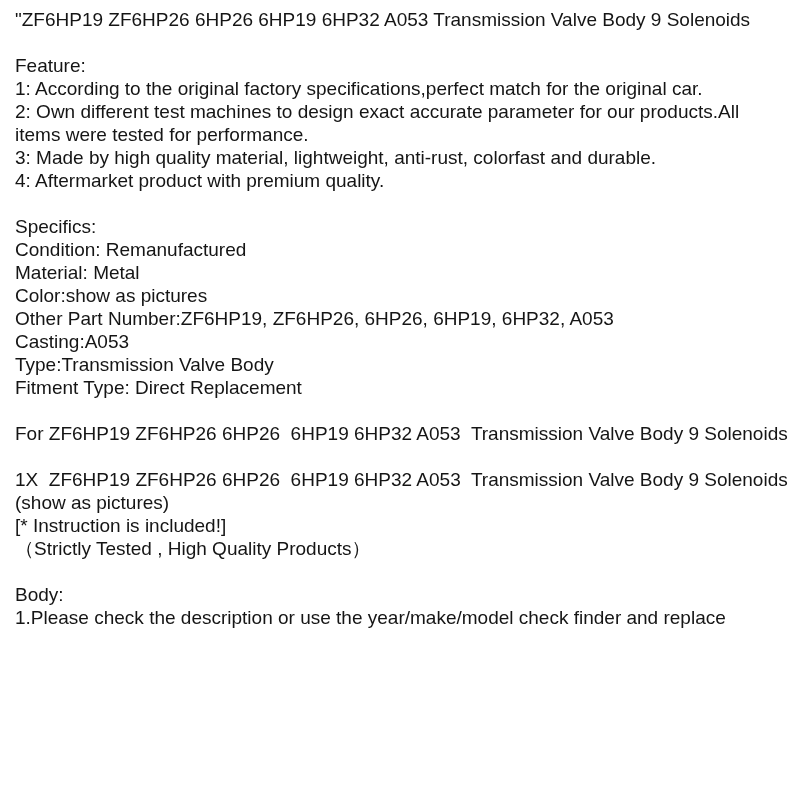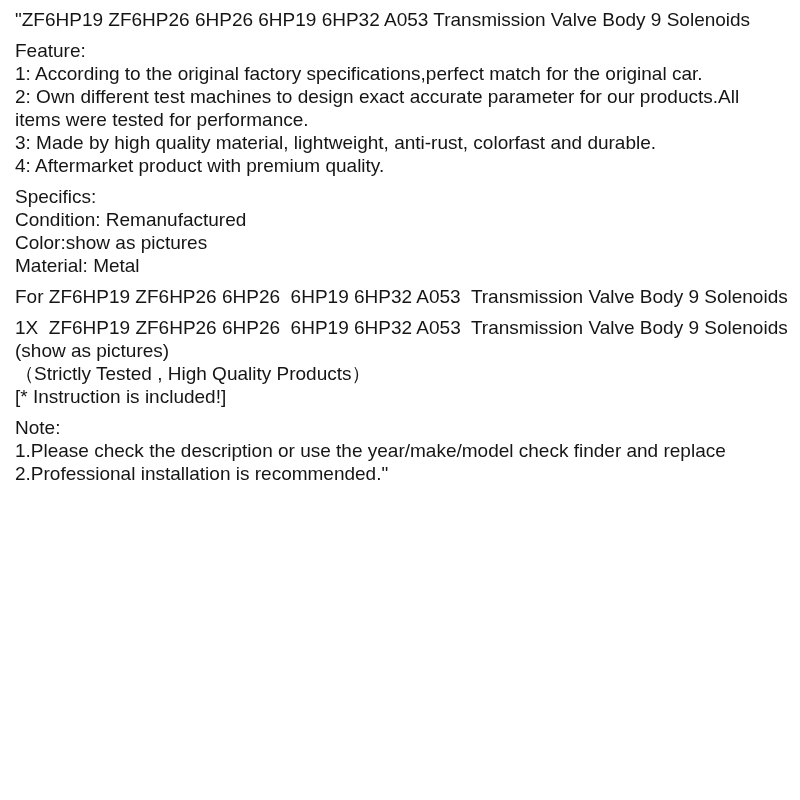--- a/index.html
+++ b/index.html
@@ -20,51 +20,54 @@
     line-height: 23px;
     color: #151515;
     -webkit-font-smoothing: antialiased;
   }
   .line {
     white-space: pre;       
     height: 23px;
     overflow: visible;
   }
   .section {
-    margin-top: 8px;       
+    margin-top: 23px;       
   }
 </style>
 </head>
 <body style="background: rgb(255, 255, 255);">
 
 <div class="doc" style="color: rgb(21, 21, 21);">
   <div class="line">"ZF6HP19 ZF6HP26 6HP26 6HP19 6HP32 A053 Transmission Valve Body 9 Solenoids</div>
   <div>
       <div class="section">
         <div class="line">Feature:</div>
         <div class="line">1: According to the original factory specifications,perfect match for the original car.</div>
         <div class="line">2: Own different test machines to design exact accurate parameter for our products.All</div>
         <div class="line">items were tested for performance.</div>
         <div class="line">3: Made by high quality material, lightweight, anti-rust, colorfast and durable.</div>
         <div class="line">4: Aftermarket product with premium quality.</div>
       </div>
       <div class="section">
         <div class="line">Specifics:</div>
         <div class="line">Condition: Remanufactured</div>
+        <div class="line">Material: Metal</div>
         <div class="line">Color:show as pictures</div>
-        <div class="line">Material: Metal</div>
+        <div class="line">Other Part Number:ZF6HP19, ZF6HP26, 6HP26, 6HP19, 6HP32, A053</div>
+        <div class="line">Casting:A053</div>
+        <div class="line">Type:Transmission Valve Body</div>
+        <div class="line">Fitment Type: Direct Replacement</div>
       </div>
       <div class="section">
         <div class="line">For ZF6HP19 ZF6HP26 6HP26  6HP19 6HP32 A053  Transmission Valve Body 9 Solenoids</div>
       </div>
       <div class="section">
         <div class="line">1X  ZF6HP19 ZF6HP26 6HP26  6HP19 6HP32 A053  Transmission Valve Body 9 Solenoids</div>
         <div class="line">(show as pictures)</div>
+        <div class="line">[* Instruction is included!]</div>
         <div class="line">（Strictly Tested , High Quality Products）</div>
-        <div class="line">[* Instruction is included!]</div>
       </div>
       <div class="section">
-        <div class="line">Note:</div>
+        <div class="line">Body:</div>
         <div class="line">1.Please check the description or use the year/make/model check finder and replace</div>
-        <div class="line">2.Professional installation is recommended."</div>
       </div>
     </div>
 </div>
 
 </body></html>

